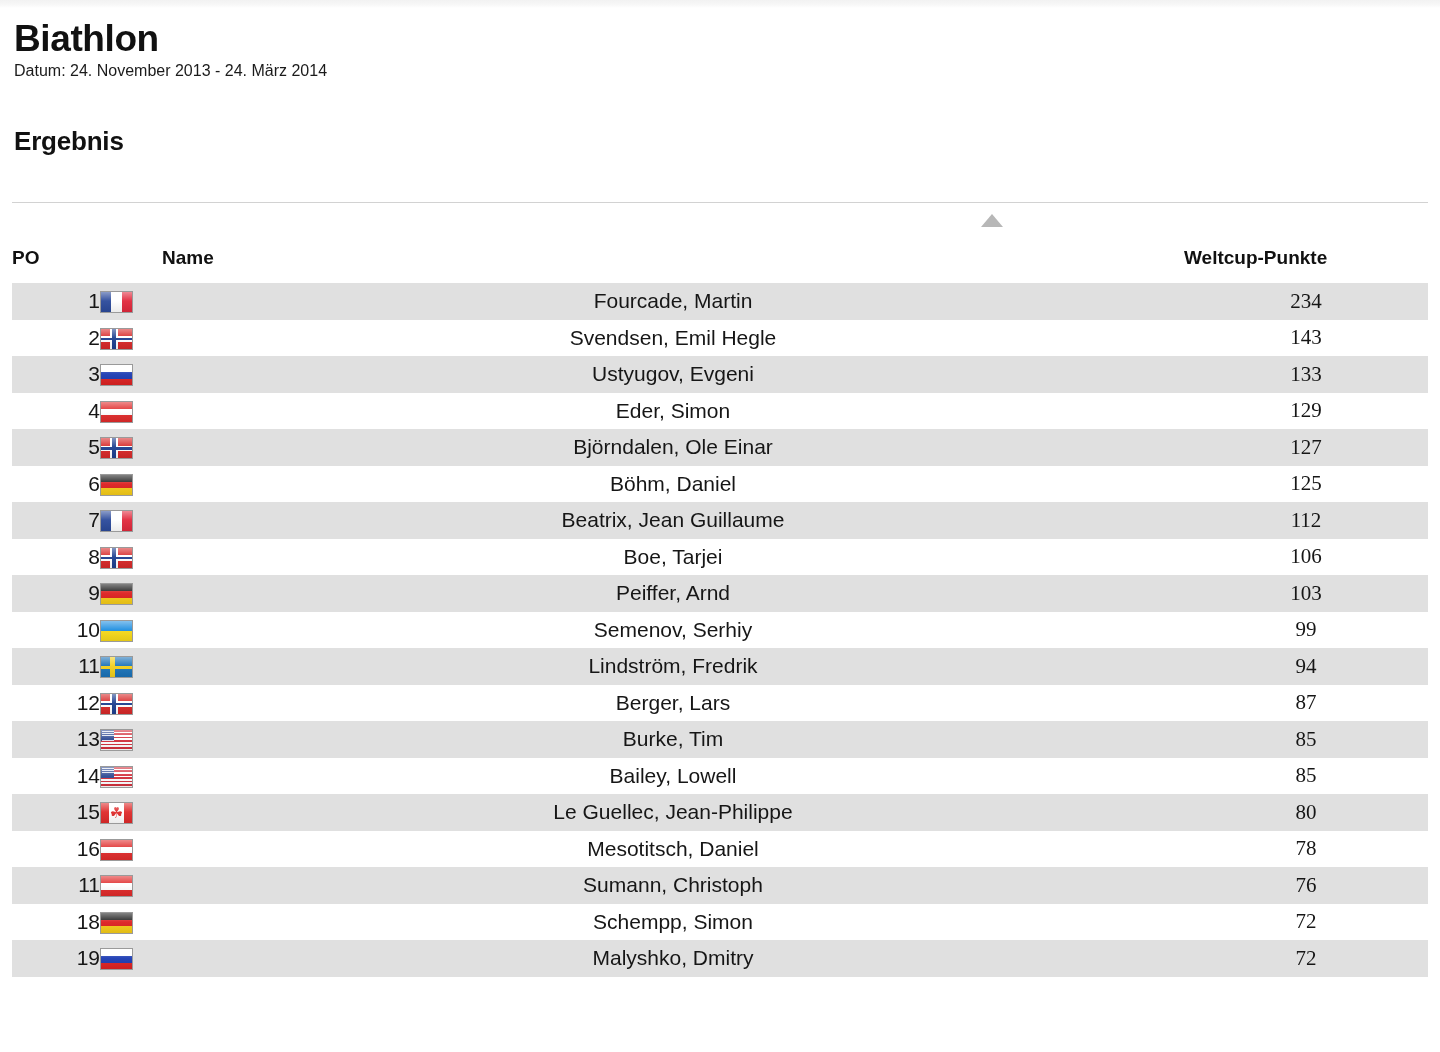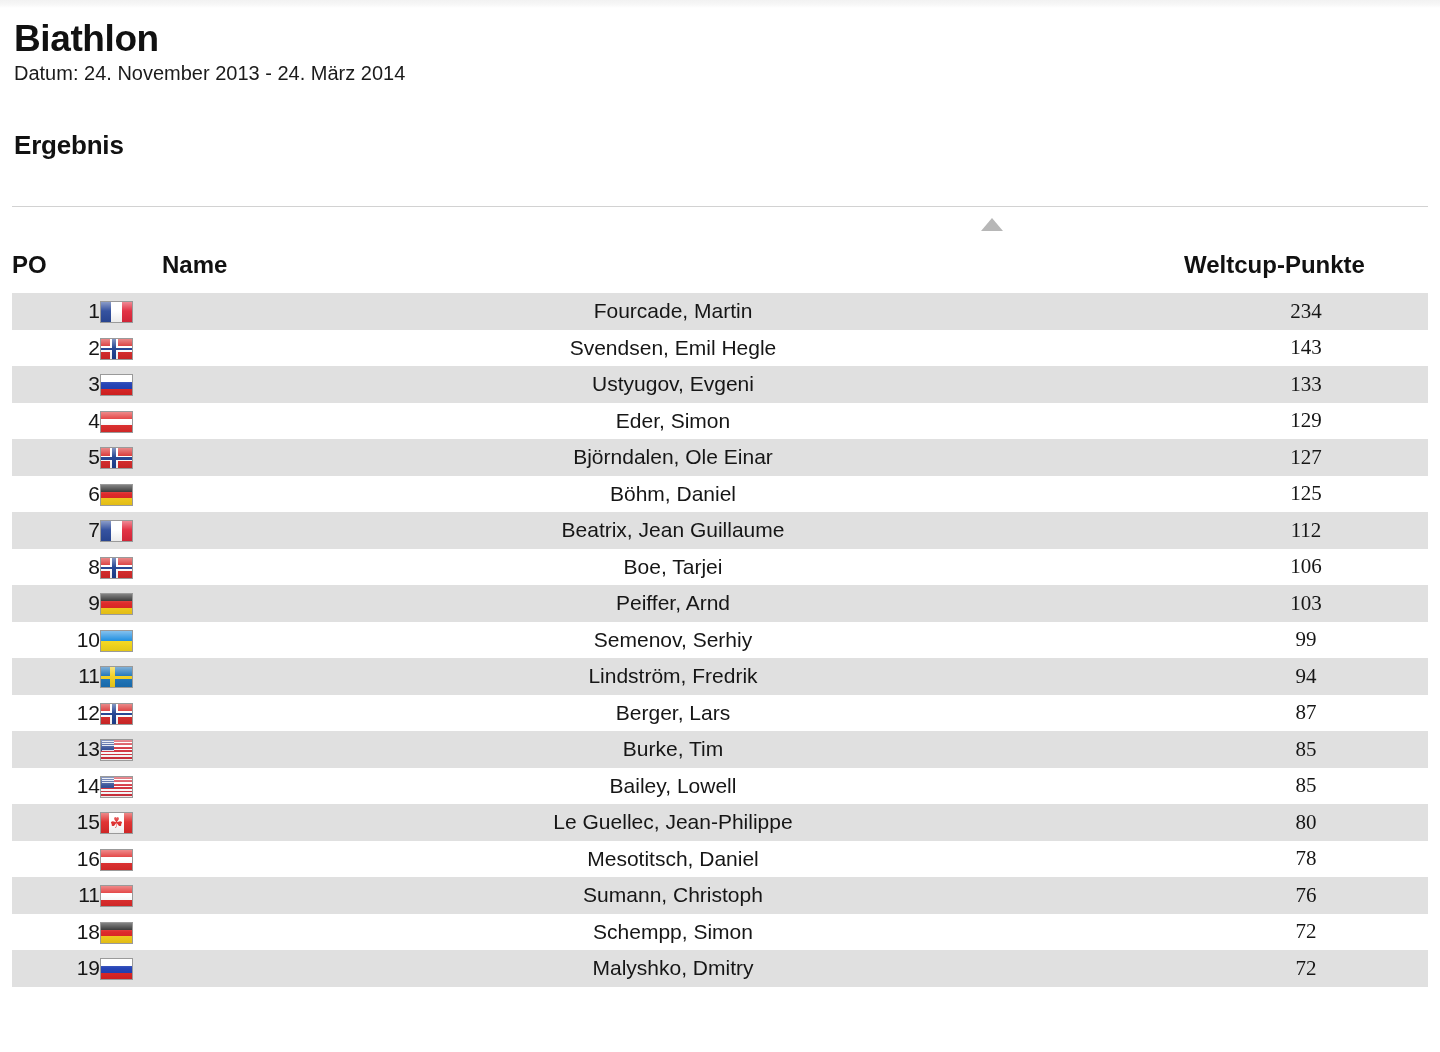--- a/index.html
+++ b/index.html
@@ -37,21 +37,21 @@
   }
   .page-title {
     font-size: 37px;
     font-weight: bold;
     line-height: 1.0;
     letter-spacing: -0.4px;
     margin: 0 0 6px 0;
     color: #111111;
   }
   .page-subtitle {
-    font-size: 20px;
+    font-size: 16px;
     font-weight: normal;
     line-height: 1.0;
     margin: 0;
     color: #1b1b1b;
   }
 
   .section-title {
     font-size: 26px;
     font-weight: bold;
     margin: 0;
@@ -80,21 +80,21 @@
     border-bottom: 13px solid #b7b7b7;
   }
 
   table.results {
     border-collapse: collapse;
     width: 1416px;
     margin: 0 12px;
     table-layout: fixed;
   }
   table.results th {
-    font-size: 24px;
+    font-size: 19px;
     font-weight: bold;
     color: #111111;
     padding: 0 0 14px 0;
     text-align: left;
     vertical-align: bottom;
   }
   th.col-po   { width: 88px;  text-align: right; padding-right: 8px; }
   th.col-flag { width: 62px; }
   th.col-name { width: 1022px; text-align: left; }
   th.col-pts  { width: 244px; text-align: center; }

